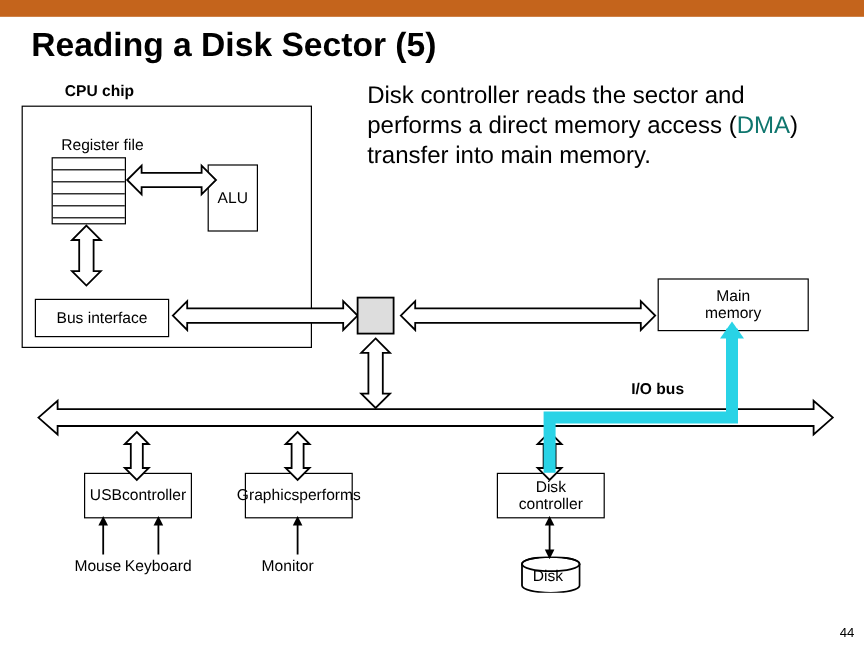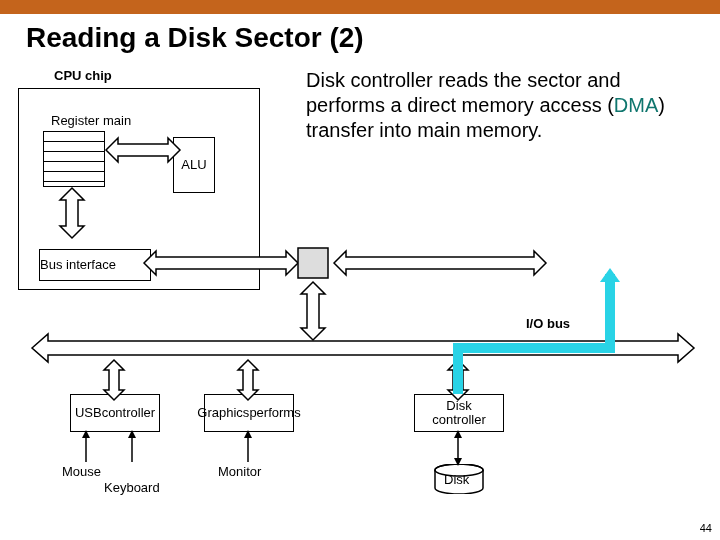--- a/index.html
+++ b/index.html
@@ -19,67 +19,71 @@
   .cpu-chip { position: absolute; left: 0; top: 20px; width: 240px; height: 200px; border: 1.5px solid #000; }
   .cpu-label { position: absolute; left: 4px; top: 0px; font-size: 13px; font-weight: bold; }
 
   .reg-label { position: absolute; left: 32px; top: 24px; font-size: 13px; }
   .regfile { position: absolute; left: 24px; top: 42px; width: 60px; height: 54px; border: 1.5px solid #000; }
   .regfile .row { height: 9px; border-bottom: 1px solid #000; }
   .regfile .row:last-child { border-bottom: none; }
 
   .alu { position: absolute; left: 154px; top: 48px; width: 40px; height: 54px; border: 1.5px solid #000; text-align: center; font-size: 13px; line-height: 54px; }
 
-  .bus-if { position: absolute; left: 20px; top: 160px; width: 110px; height: 30px; border: 1.5px solid #000; font-size: 13px; line-height: 30px; }
+  .bus-if { position: absolute; left: 10px; top: 160px; width: 110px; height: 30px; border: 1.5px solid #000; text-align: center; font-size: 13px; line-height: 30px; }
 
   .box { position: absolute; border: 1.5px solid #000; text-align: center; font-size: 13px; display: flex; align-items: center; justify-content: center; }
   .mem-box  { left: 530px; top: 164px; width: 124px; height: 42px; flex-direction: column; line-height: 1.1; }
   .usb-box  { left: 52px;  top: 326px; width: 88px;  height: 36px; flex-direction: row; line-height: 1.1; }
   .gfx-box  { left: 186px; top: 326px; width: 88px;  height: 36px; flex-direction: row; line-height: 1.1; }
   .disk-box { left: 396px; top: 326px; width: 88px;  height: 36px; flex-direction: column; line-height: 1.1; }
 
   .iobus-label  { position: absolute; left: 496px; top: 248px; font-size: 13px; font-weight: bold; padding-left: 12px; }
   .mouse-label  { position: absolute; left: 44px;  top: 396px; font-size: 13px; }
-  .kbd-label    { position: absolute; left: 86px;  top: 396px; font-size: 13px; margin-top: 16px; }
+  .kbd-label    { position: absolute; left: 86px;  top: 396px; font-size: 13px; }
   .mon-label    { position: absolute; left: 200px; top: 396px; font-size: 13px; }
 
   .disk-cyl { position: absolute; left: 416px; top: 396px; width: 50px; height: 30px; }
   .disk-label { position: absolute; left: 426px; top: 404px; font-size: 13px; z-index: 3; }
 
   svg.overlay { position: absolute; left: 0; top: 0; pointer-events: none; }
 </style>
 </head>
 <body>
 
 <div class="slide">
   <div class="topbar"></div>
-  <div class="title">Reading a Disk Sector (2)</div>
+  <div class="title">Reading a Disk Sector (5)</div>
   <div class="pagenum">44</div>
 
   <div class="stage">
 
     <div class="desc">
       <span>Disk controller reads the sector and performs a direct memory access (</span><span class="dma">DMA</span><span>) transfer into main memory.</span>
     </div>
 
     <div class="cpu-label label bold">CPU chip</div>
     <div class="cpu-chip">
-      <div class="reg-label">Register main</div>
+      <div class="reg-label">Register file</div>
       <div class="regfile">
         <div class="row"></div>
         <div class="row"></div>
         <div class="row"></div>
         <div class="row"></div>
         <div class="row"></div>
         <div class="row"></div>
       </div>
       <div class="alu">ALU</div>
       <div class="bus-if">Bus interface</div>
     </div>
 
+    <div class="box mem-box">
+      <span>Main</span>
+      <span>memory</span>
+    </div>
     <div class="box usb-box">
       <span>USB</span>
       <span>controller</span>
     </div>
     <div class="box gfx-box">
       <span>Graphics</span>
       <span>performs</span>
     </div>
     <div class="box disk-box">
       <span>Disk</span>

